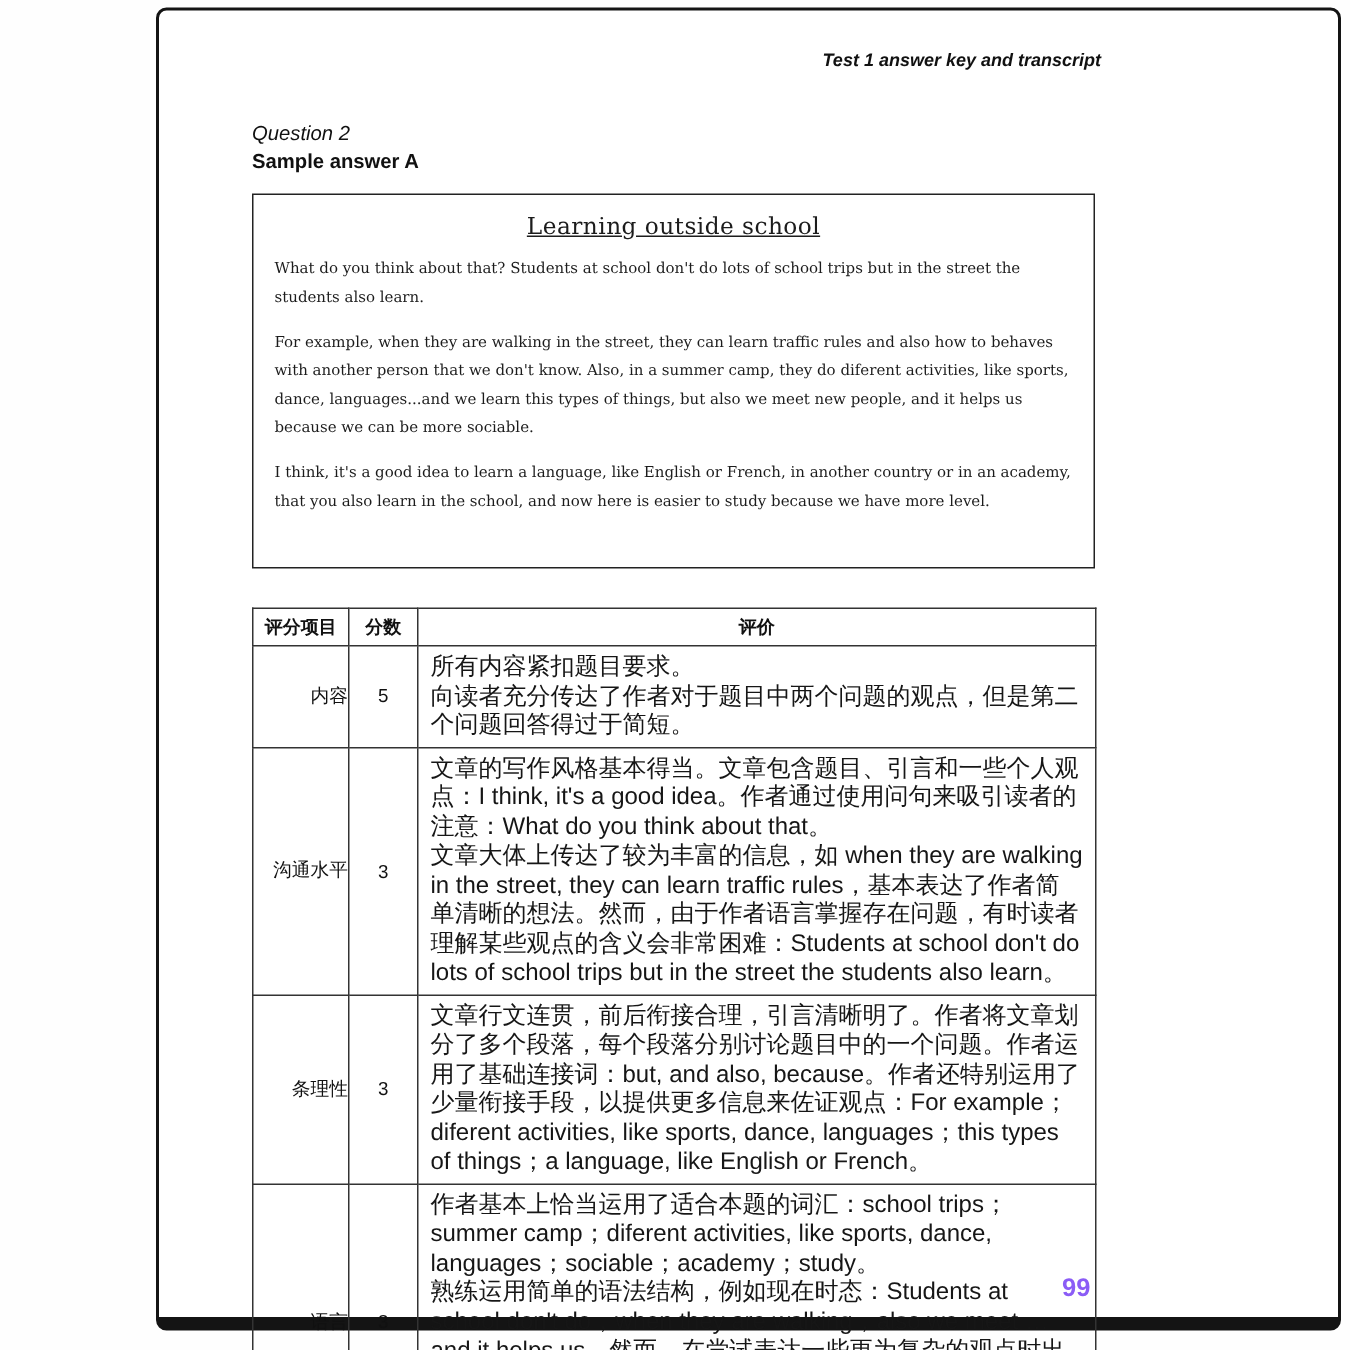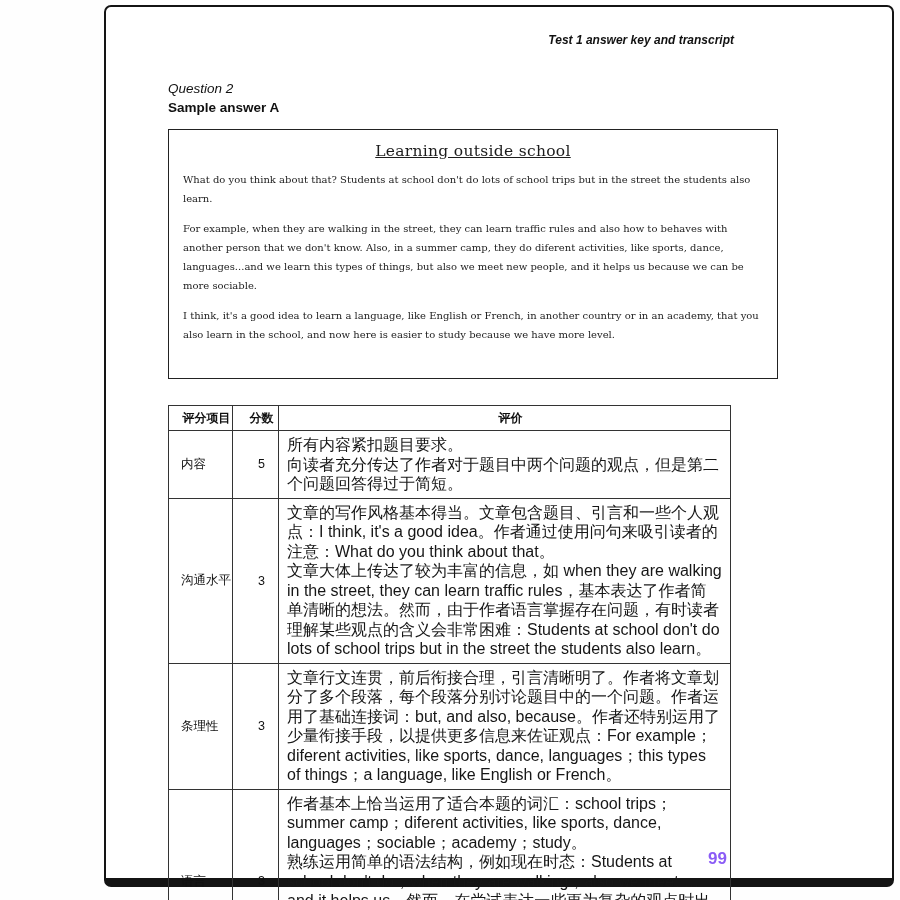--- a/index.html
+++ b/index.html
@@ -39,21 +39,21 @@
     position: absolute;
     left: 62px; top: 93px;
     font-size: 13.5px;
     font-weight: bold;
     color: #111;
   }
 
   .answer-box {
     position: absolute;
     left: 62px; top: 122px;
-    width: 610px; height: 250px;
+    width: 562px; height: 250px;
     border: 1.5px solid #222;
     padding: 10px 14px 12px 14px;
     font-family: "DejaVu Serif", serif;
     color: #1c1c1c;
   }
 
   .answer-title {
     text-align: center;
     font-size: 15.5px;
     text-decoration: underline;
@@ -72,36 +72,35 @@
   .score-table {
     position: absolute;
     left: 62px; top: 398px;
     width: 562px;
     border-collapse: collapse;
     table-layout: fixed;
   }
   .score-table th, .score-table td {
     border: 1px solid #333;
     vertical-align: middle;
-    padding-left: 12px;
   }
   .score-table col.c1 { width: 64px; }
   .score-table col.c2 { width: 46px; }
   .score-table col.c3 { width: 452px; }
 
   .score-table th {
     height: 25px;
     font-size: 12px;
     font-weight: bold;
     text-align: center;
     color: #111;
   }
 
   td.c-item {
-    text-align: left;
+    text-align: right;
     font-size: 12.5px;
     color: #111;
   }
   td.c-score {
     text-align: center;
     font-size: 12.5px;
     color: #111;
   }
   td.c-comment {
     font-size: 16px;

